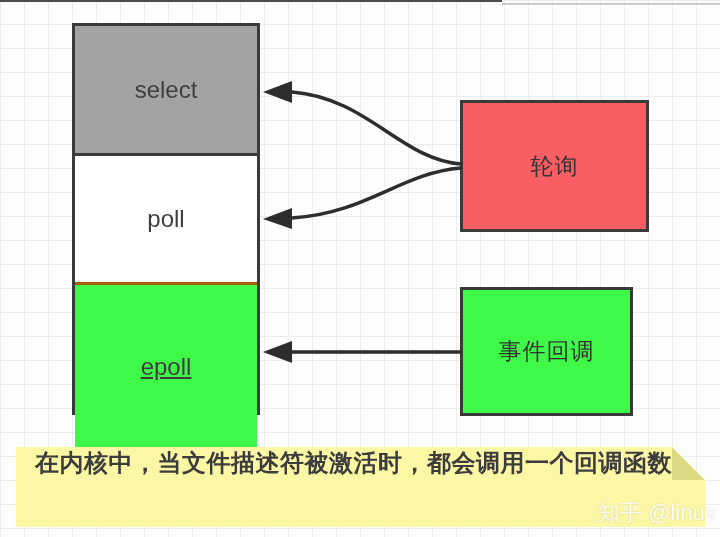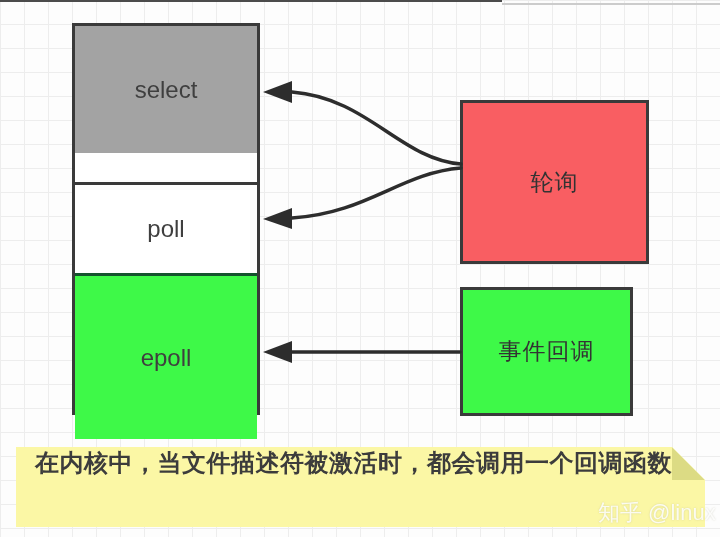--- a/index.html
+++ b/index.html
@@ -18,29 +18,29 @@
   .stack{
     position:absolute;left:72px;top:23px;width:188px;height:392px;
     border:3px solid #3a3a3a;box-sizing:border-box;background:#ffffff;
     display:flex;flex-direction:column;
   }
   .stack-cell{
     flex:0 0 auto;display:flex;align-items:center;justify-content:center;
     font-size:24px;color:#3f3f3f;box-sizing:border-box;
   }
   .cell-select{height:127px;}
-  .cell-poll{height:91px;border-top:3px solid #3a3a3a;margin-top:29px;}
-  .cell-epoll{height:166px;border-top:3px solid #14532d;}
+  .cell-poll{height:129px;border-top:3px solid #3a3a3a;}
+  .cell-epoll{height:166px;border-top:3px solid #a16207;text-decoration:underline;}
 
   .node{
     position:absolute;border:3px solid #3a3a3a;box-sizing:border-box;
     display:flex;align-items:center;justify-content:center;
     font-size:23px;color:#333333;letter-spacing:1px;
   }
-  .node-polling{left:460px;top:100px;width:189px;height:164px;align-items:center;}
+  .node-polling{left:460px;top:100px;width:189px;height:132px;align-items:center;}
   .node-callback{left:460px;top:287px;width:173px;height:129px;}
 
   .arrows{position:absolute;left:0;top:0;width:720px;height:537px;pointer-events:none;}
 
   .note{
     position:absolute;left:16px;top:447px;width:689px;height:80px;
     clip-path:polygon(0 0, calc(100% - 33px) 0, 100% 33px, 100% 100%, 0 100%);
     display:flex;align-items:flex-start;
     font-size:24px;font-weight:600;color:#3c3c3c;letter-spacing:0.5px;
     padding-left:19px;box-sizing:border-box;

